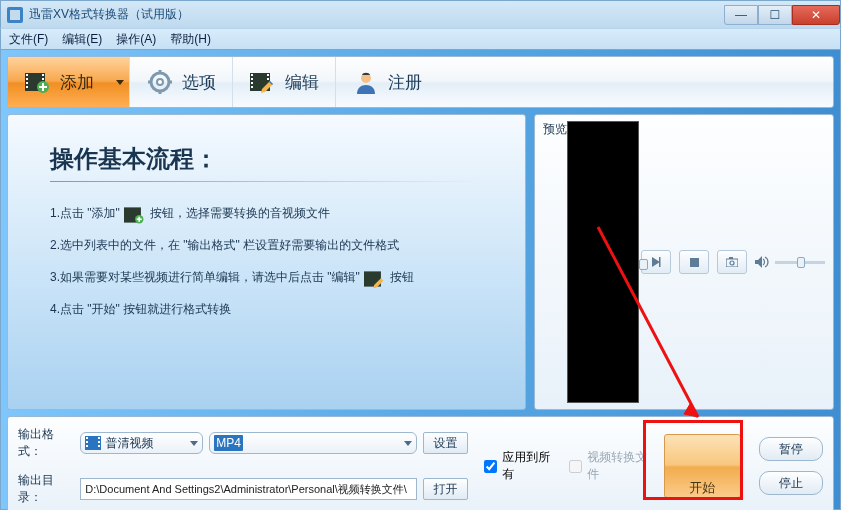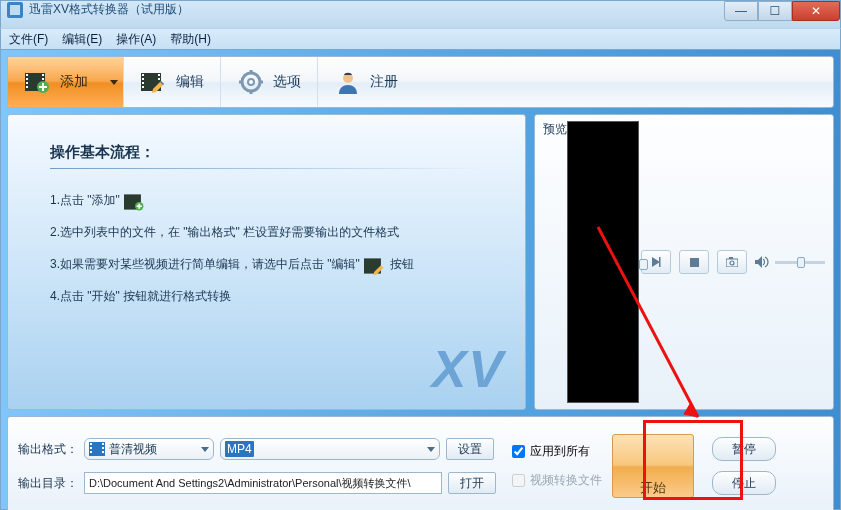--- a/index.html
+++ b/index.html
@@ -2,21 +2,21 @@
 <html><head>
 <meta charset="utf-8">
 <style>
 * { box-sizing: border-box; margin: 0; padding: 0; font-family: "Microsoft YaHei", Arial, sans-serif; }
 body { background: #fff; width: 841px; height: 510px; overflow: hidden; }
 
 
 .titlebar {
   height: 28px;
   background: linear-gradient(to bottom, #D4E8F7 0%, #BED9EE 100%);
-  display: flex; align-items: flex-start; justify-content: space-between;
+  display: flex; align-items: center; justify-content: space-between;
   border: 1px solid #7BA7CC; border-bottom: none;
   padding-left: 6px;
 }
 .titlebar .left { display: flex; align-items: center; gap: 6px; }
 .title-icon { width: 16px; height: 16px; background: #3B83C4; border-radius: 2px; display:flex; align-items:center; justify-content:center; }
 .title-text { font-size: 12px; color: #1A4A77; }
 .win-btns { display: flex; }
 .win-btn { width: 34px; height: 20px; display: flex; align-items: center; justify-content: center; font-size: 12px; }
 .win-min, .win-max { background: linear-gradient(to bottom,#E3EEF7,#C3D7EA); border:1px solid #8BAFCF; color:#2A4F72;}
 .win-close { width: 48px; background: linear-gradient(to bottom,#E56A5A,#C9402E); color:#fff; border:1px solid #A82F20;}
@@ -40,21 +40,21 @@
 
 
 .toolbar {
   height: 52px;
   background: linear-gradient(to bottom,#FEFEFE 0%, #F2F6FA 48%, #E4EEF7 52%, #F7FBFF 100%);
   border: 1px solid #9BB9D4; border-radius: 3px;
   display: flex; align-items: stretch;
 }
 .tb-btn {
   display: flex; align-items: center; gap: 8px; padding: 0 16px;
-  font-size: 14px; color: #1B3A57; border-right: 1px solid #D2E0ED;
+  font-size: 17px; color: #1B3A57; border-right: 1px solid #D2E0ED;
 }
 .tb-add {
   background: linear-gradient(to bottom,#FFD39C 0%, #F8A84D 48%, #F08F24 52%, #FFAE53 100%);
   color:#3A2A10; font-weight:500; border-right:none;
 }
 .tb-add-arrow {
   width: 20px; display:flex; align-items:center; justify-content:center;
   background: linear-gradient(to bottom,#FFD39C 0%, #F8A84D 48%, #F08F24 52%, #FFAE53 100%);
   border-right: 1px solid #D2E0ED;
 }
@@ -63,21 +63,21 @@
 
 
 .main { display: flex; gap: 8px; margin-top: 6px; height: 296px; }
 
 .instructions {
   flex: 1;
   background: linear-gradient(to bottom, #F5FAFF 0%, #C7E2F7 60%, #A9D1F0 100%);
   border: 1px solid #9BB9D4; border-radius: 3px;
   padding: 28px 42px; position: relative; color:#1A3550;
 }
-.instructions h2 { font-size: 15px; font-weight: 600; margin-bottom: 6px; }
+.instructions h2 { font-size: 24px; font-weight: 600; margin-bottom: 6px; }
 .instructions .underline { height:1px; background: linear-gradient(to right,#6E9FC9, transparent); margin-bottom:22px;}
 .instructions .step { display:flex; align-items:center; gap:4px; font-size:12px; margin-bottom:14px; line-height:18px;}
 .xv-logo { position:absolute; right:20px; bottom:10px; font-size:52px; font-style:italic; font-weight:bold; color:#6CA5D5; letter-spacing:2px;}
 .inline-icon { width:22px; height:18px; display:inline-flex; vertical-align:middle;}
 
 
 .preview {
   width: 300px;
   background: linear-gradient(to bottom,#FDFEFF,#E8F1F9);
   border: 1px solid #9BB9D4; border-radius: 3px;
@@ -104,21 +104,21 @@
 }
 .b-left { display:flex; flex-direction:column; gap:12px; }
 .b-row { display:flex; align-items:center; gap:6px; font-size:12px; color:#1A3550;}
 .combo { height:22px; background:linear-gradient(to bottom,#FFF,#EAF1F8); border:1px solid #9DB7CF; border-radius:6px; display:flex; align-items:center; padding:0 4px; gap:4px; font-size:12px;}
 .combo .arrow { margin-left:auto; }
 .combo.category { width:130px;}
 .combo.format { width:220px;}
 .text-input { height:22px; width:358px; background:#fff; border:1px solid #9DB7CF; padding:4px 4px; font-size:11px; color:#222;}
 .small-btn { width:48px; height:22px; background:linear-gradient(to bottom,#FDFEFF,#E1EBF4); border:1px solid #9DB7CF; border-radius:2px; font-size:12px; color:#1A3550; display:flex; align-items:center; justify-content:center;}
 
-.b-mid { display:flex; flex-direction:column; gap:12px; font-size:12px; margin-left:6px;}
+.b-mid { display:flex; flex-direction:row; gap:12px; font-size:12px; margin-left:6px;}
 .chk { display:flex; align-items:center; gap:5px;}
 .chk input { width:13px; height:13px;}
 .chk.disabled { color:#9AA8B5;}
 
 .start-btn {
   width:82px; height:64px;
   background: linear-gradient(to bottom,#FDE2B7 0%, #F8C77E 48%, #F2AD4D 52%, #FBCB8A 100%);
   border:1px solid #D79A4C; border-radius:3px;
   display:flex; align-items:flex-end; justify-content:center;
   font-size:13px; color:#4A3512;
@@ -180,49 +180,49 @@
       </span>
       <span>添加</span>
     </div>
     <div class="tb-add-arrow">
       <svg width="8" height="5" viewBox="0 0 8 5">
           <path d="M0 0h8L4 5z"></path>
         </svg>
     </div>
     <div class="tb-btn">
       <span class="tb-icon">
+        <svg viewBox="0 0 24 24" width="24" height="24">
+            <circle cx="12" cy="12" r="9" fill="none" stroke="#7E99AF" stroke-width="3"></circle>
+            <circle cx="12" cy="12" r="3" fill="#fff" stroke="#7E99AF" stroke-width="2"></circle>
+            <g stroke="#7E99AF" stroke-width="3">
+              <line x1="12" y1="0" x2="12" y2="4"></line>
+              <line x1="12" y1="20" x2="12" y2="24"></line>
+              <line x1="0" y1="12" x2="4" y2="12"></line>
+              <line x1="20" y1="12" x2="24" y2="12"></line>
+            </g>
+          </svg>
+      </span>
+      <span>选项</span>
+    </div>
+    <div class="tb-btn">
+      <span class="tb-icon">
         <svg class="film-icon" viewBox="0 0 26 22">
             <rect x="0" y="2" width="20" height="18" fill="#2A3A2F"></rect>
             <rect x="1" y="3" width="2" height="2" fill="#fff"></rect>
             <rect x="1" y="7" width="2" height="2" fill="#fff"></rect>
             <rect x="1" y="11" width="2" height="2" fill="#fff"></rect>
             <rect x="1" y="15" width="2" height="2" fill="#fff"></rect>
             <rect x="17" y="3" width="2" height="2" fill="#fff"></rect>
             <rect x="17" y="7" width="2" height="2" fill="#fff"></rect>
             <path d="M12 18l8-8 3 3-8 8-4 1z" fill="#F5B54A"></path>
             <path d="M20 10l3 3-1 1-3-3z" fill="#3A7BBF"></path>
           </svg>
       </span>
       <span>编辑</span>
     </div>
-    <div class="tb-btn">
-      <span class="tb-icon">
-        <svg viewBox="0 0 24 24" width="24" height="24">
-            <circle cx="12" cy="12" r="9" fill="none" stroke="#7E99AF" stroke-width="3"></circle>
-            <circle cx="12" cy="12" r="3" fill="#fff" stroke="#7E99AF" stroke-width="2"></circle>
-            <g stroke="#7E99AF" stroke-width="3">
-              <line x1="12" y1="0" x2="12" y2="4"></line>
-              <line x1="12" y1="20" x2="12" y2="24"></line>
-              <line x1="0" y1="12" x2="4" y2="12"></line>
-              <line x1="20" y1="12" x2="24" y2="12"></line>
-            </g>
-          </svg>
-      </span>
-      <span>选项</span>
-    </div>
     <div class="tb-btn" style="border-right:none">
       <span class="tb-icon">
         <svg viewBox="0 0 24 24" width="24" height="24">
             <circle cx="12" cy="8" r="5" fill="#F4C08A"></circle>
             <path d="M3 24c0-6 4-9 9-9s9 3 9 9z" fill="#3E74B5"></path>
             <path d="M8 5c1-3 7-3 8 0" fill="#3A3A3A"></path>
           </svg>
       </span>
       <span>注册</span>
     </div>
@@ -235,34 +235,34 @@
       <div class="step">
         <span>1.点击 "添加"</span>
         <span class="inline-icon">
           <svg class="film-icon" viewBox="0 0 26 22">
               <rect x="0" y="2" width="20" height="18" fill="#2A3A2F"></rect>
               <circle cx="18" cy="16" r="5" fill="#4CAF50"></circle>
               <rect x="17" y="13" width="2" height="6" fill="#fff"></rect>
               <rect x="15" y="15" width="6" height="2" fill="#fff"></rect>
             </svg>
         </span>
+        <span>按钮，选择需要转换的音视频文件</span>
       </div>
       <div class="step">2.选中列表中的文件，在 "输出格式" 栏设置好需要输出的文件格式</div>
       <div class="step">
         <span>3.如果需要对某些视频进行简单编辑，请选中后点击 "编辑"</span>
         <span class="inline-icon">
           <svg class="film-icon" viewBox="0 0 26 22">
               <rect x="0" y="2" width="20" height="18" fill="#2A3A2F"></rect>
               <path d="M12 18l8-8 3 3-8 8-4 1z" fill="#F5B54A"></path>
             </svg>
         </span>
         <span>按钮</span>
       </div>
       <div class="step">4.点击 "开始" 按钮就进行格式转换</div>
-      <div class="xv-logo">XV</div>
     </div>
 
     <div class="preview">
       <div class="preview-label">预览</div>
       <div class="preview-screen"></div>
       <div class="seek">
         <div class="seek-track">
             <div class="seek-thumb"></div>
           </div>
       </div>

